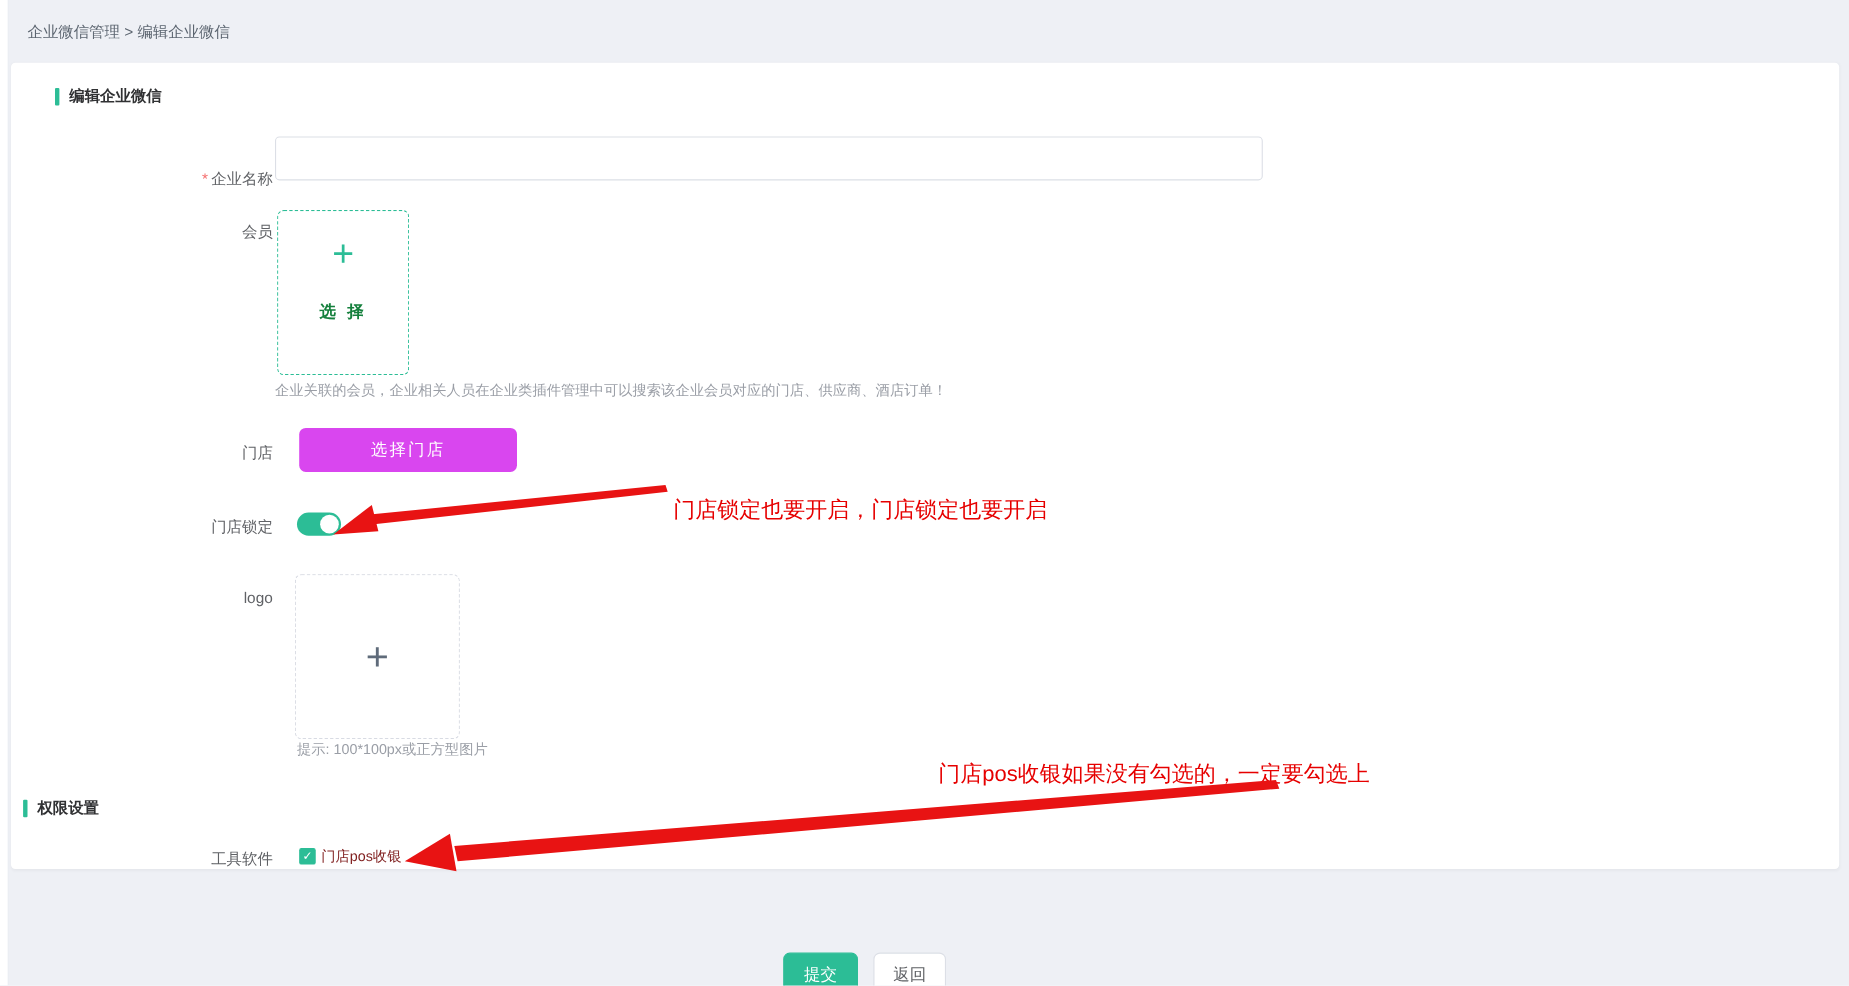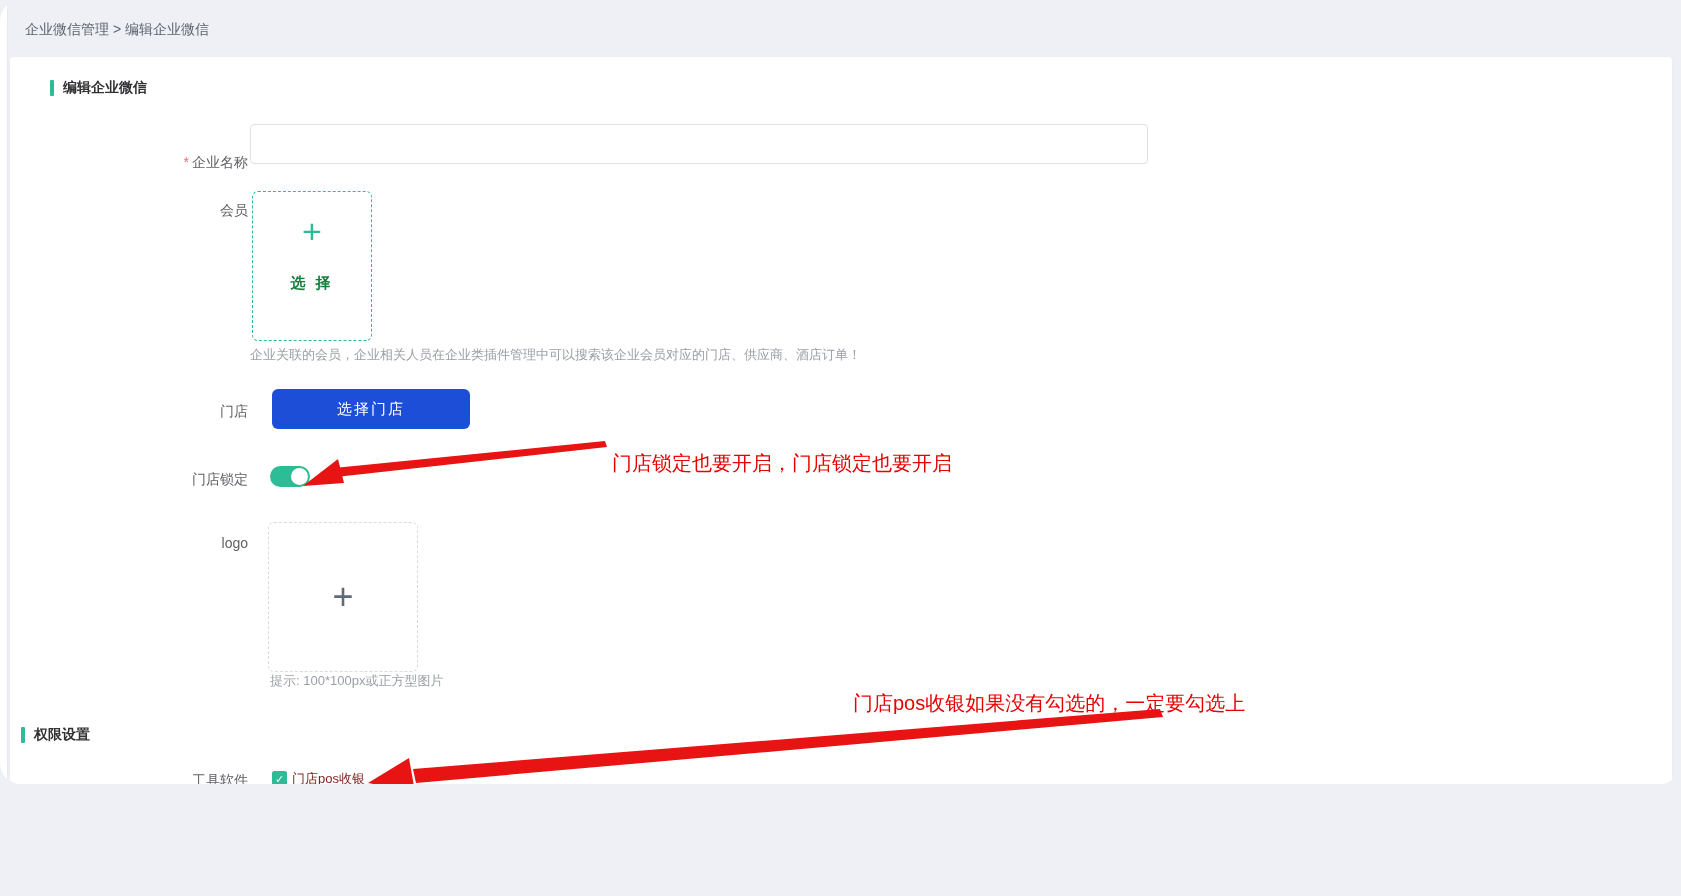--- a/index.html
+++ b/index.html
@@ -1,18 +1,18 @@
 <!DOCTYPE html>
 <html><head>
 <meta charset="utf-8">
 <style>
   * { margin:0; padding:0; box-sizing:border-box; }
   html,body { width:1681px; height:896px; }
   body { font-family:"Liberation Sans","DejaVu Sans",sans-serif; background:#eef0f5; }
-  #page { position:relative; width:1681px; height:784px; overflow:hidden; background:#eef0f5;border-radius:21px; }
+  #page { position:relative; width:1681px; height:896px; overflow:hidden; background:#eef0f5; }
 
   .left-sliver { position:absolute; left:0; top:0; width:8px; height:896px; background:#ffffff; border-right:1px solid #e7eaf0; }
 
   .breadcrumb { position:absolute; left:25px; top:21px; font-size:14px; color:#5c6570; }
 
   .card { position:absolute; left:10px; top:57px; width:1662px; height:733px; background:#ffffff; border-radius:4px; box-shadow:0 1px 3px rgba(0,0,0,0.04); }
 
   .section-title { position:absolute; height:18px; display:flex; align-items:center; }
   .section-bar { display:inline-block; width:4px; height:16px; background:#2cbd96; border-radius:1px; }
   .section-text { margin-left:9px; font-size:14px; font-weight:bold; color:#303133; }
@@ -21,21 +21,21 @@
   .required-star { color:#f56c6c; margin-right:3px; font-size:14px; }
 
   .text-input { position:absolute; left:250px; top:124px; width:898px; height:40px; border:1px solid #dcdfe6; border-radius:4px; background:#fff; font-size:14px; color:#303133; padding:0 12px; outline:none; }
 
   .upload-box-member { position:absolute; left:252px; top:191px; width:120px; height:150px; border:1px dashed #2cbd96; border-radius:6px; background:#fff; cursor:pointer; text-align:center; }
   .member-plus { display:block; margin-top:20px; font-size:34px; font-weight:200; color:#2cbd96; line-height:38px; }
   .member-choose { display:block; margin-top:24px; font-size:15px; font-weight:bold; color:#15803d; letter-spacing:3px; }
 
   .helper-text { position:absolute; font-size:13px; color:#9a9ea6; }
 
-  .store-button { position:absolute; left:272px; top:389px; width:198px; height:40px; background:#1d4ed8; border:none; border-radius:6px; color:#ffffff; font-size:15px; letter-spacing:2px; cursor:pointer; font-family:inherit; }
+  .store-button { position:absolute; left:272px; top:389px; width:198px; height:40px; background:#d946ef; border:none; border-radius:6px; color:#ffffff; font-size:15px; letter-spacing:2px; cursor:pointer; font-family:inherit; }
 
   .toggle { position:absolute; left:270px; top:466px; width:40px; height:21px; background:#2cbd96; border-radius:11px; cursor:pointer; }
   .toggle-knob { position:absolute; right:2px; top:2px; width:17px; height:17px; background:#ffffff; border-radius:50%; }
 
   .upload-box-logo { position:absolute; left:268px; top:522px; width:150px; height:150px; border:1px dashed #d8dbe3; border-radius:6px; background:#fff; cursor:pointer; display:flex; align-items:center; justify-content:center; }
   .logo-plus { font-size:36px; font-weight:200; color:#5f6b7a; }
 
   .checkbox { position:absolute; left:272px; top:771px; width:15px; height:15px; background:#2cbd96; border:1px solid #2cbd96; border-radius:2px; color:#fff; font-size:11px; line-height:14px; text-align:center; cursor:pointer; }
   .checkbox-label { position:absolute; left:292px; top:770px; font-size:13px; color:#7f1d1d; cursor:pointer; }
 

